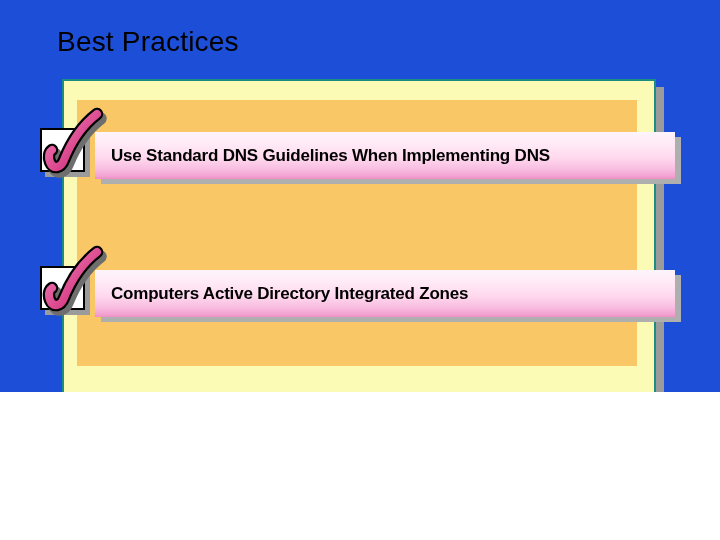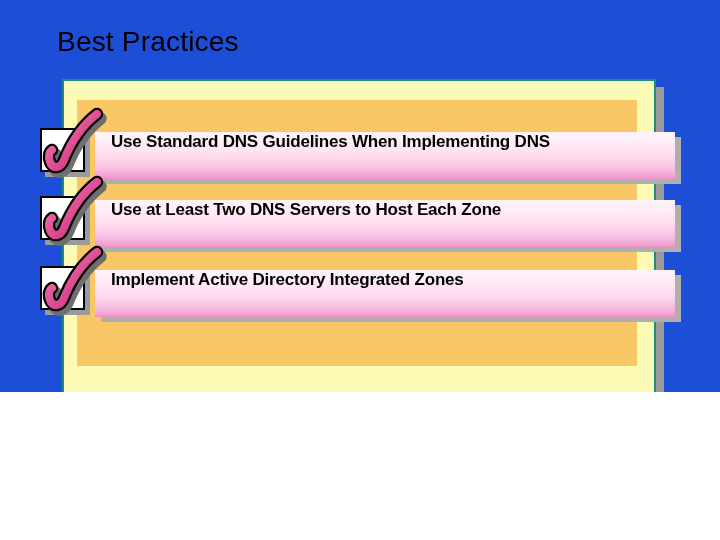--- a/index.html
+++ b/index.html
@@ -21,21 +21,21 @@
     position:absolute;left:77px;top:100px;width:560px;height:266px;
     background:#FAC767;
   }
   .row{position:absolute;left:0;width:720px;height:47px;}
   .row.r1{top:132px}.row.r2{top:200px}.row.r3{top:270px}.row.r4{top:340px}
   .bar{
     position:absolute;left:95px;top:0;width:580px;height:47px;
     background:linear-gradient(#FEF4FA 0%,#FFE9F6 28%,#FFD9EE 55%,
                #F8BCE0 80%,#F2A2D1 94%,#EE8FC5 100%);
     box-shadow:6px 5px 0 #AFAFAF;
-    display:flex;
+    display:flex;align-items:center;
   }
   .bar-label{
     font-size:17px;font-weight:700;color:#000;
     padding-left:16px;letter-spacing:-0.2px;white-space:nowrap;
   }
   .checkbox{
     position:absolute;left:40px;top:-4px;width:45px;height:44px;
     box-sizing:border-box;background:#ffffff;border:2px solid #000;
     box-shadow:5px 5px 0 #9B9B9B;
   }
@@ -67,43 +67,24 @@
       </linearGradient>
         </defs>
       <g fill="none" stroke-linecap="round" stroke-linejoin="round">
         <path d="M57 4 C44 14 32 30 24 50 C21 58 13 60 10 52 C8 47 9 42 12 40" stroke="#6E6E6E" stroke-width="12.5" transform="translate(3.5,4.5)"></path>
         <path d="M57 4 C44 14 32 30 24 50 C21 58 13 60 10 52 C8 47 9 42 12 40" stroke="#000000" stroke-width="12.5"></path>
         <path d="M57 4 C44 14 32 30 24 50 C21 58 13 60 10 52 C8 47 9 42 12 40" stroke="url(#cg1)" stroke-width="8"></path>
       </g>
     </svg>
   </div>
 
-  <div class="row r2">
-    <div class="bar">
-      <span class="bar-label">Use at Least Two DNS Servers to Host Each Zone</span>
-    </div>
-    <div class="checkbox"></div>
-    <svg class="check" viewBox="0 0 66 74">
-      <defs>
-          <linearGradient id="cg2" x1="0" y1="0" x2="1" y2="1">
-        <stop offset="0" stop-color="#F584BC"></stop>
-            <stop offset="1" stop-color="#C81E6E"></stop>
-      </linearGradient>
-        </defs>
-      <g fill="none" stroke-linecap="round" stroke-linejoin="round">
-        <path d="M57 4 C44 14 32 30 24 50 C21 58 13 60 10 52 C8 47 9 42 12 40" stroke="#6E6E6E" stroke-width="12.5" transform="translate(3.5,4.5)"></path>
-        <path d="M57 4 C44 14 32 30 24 50 C21 58 13 60 10 52 C8 47 9 42 12 40" stroke="#000000" stroke-width="12.5"></path>
-        <path d="M57 4 C44 14 32 30 24 50 C21 58 13 60 10 52 C8 47 9 42 12 40" stroke="url(#cg2)" stroke-width="8"></path>
-      </g>
-    </svg>
-  </div>
 
   <div class="row r3">
     <div class="bar">
-      <span class="bar-label">Implement Active Directory Integrated Zones</span>
+      <span class="bar-label">Computers Active Directory Integrated Zones</span>
     </div>
     <div class="checkbox"></div>
     <svg class="check" viewBox="0 0 66 74">
       <defs>
           <linearGradient id="cg3" x1="0" y1="0" x2="1" y2="1">
         <stop offset="0" stop-color="#F584BC"></stop>
             <stop offset="1" stop-color="#C81E6E"></stop>
       </linearGradient>
         </defs>
       <g fill="none" stroke-linecap="round" stroke-linejoin="round">

